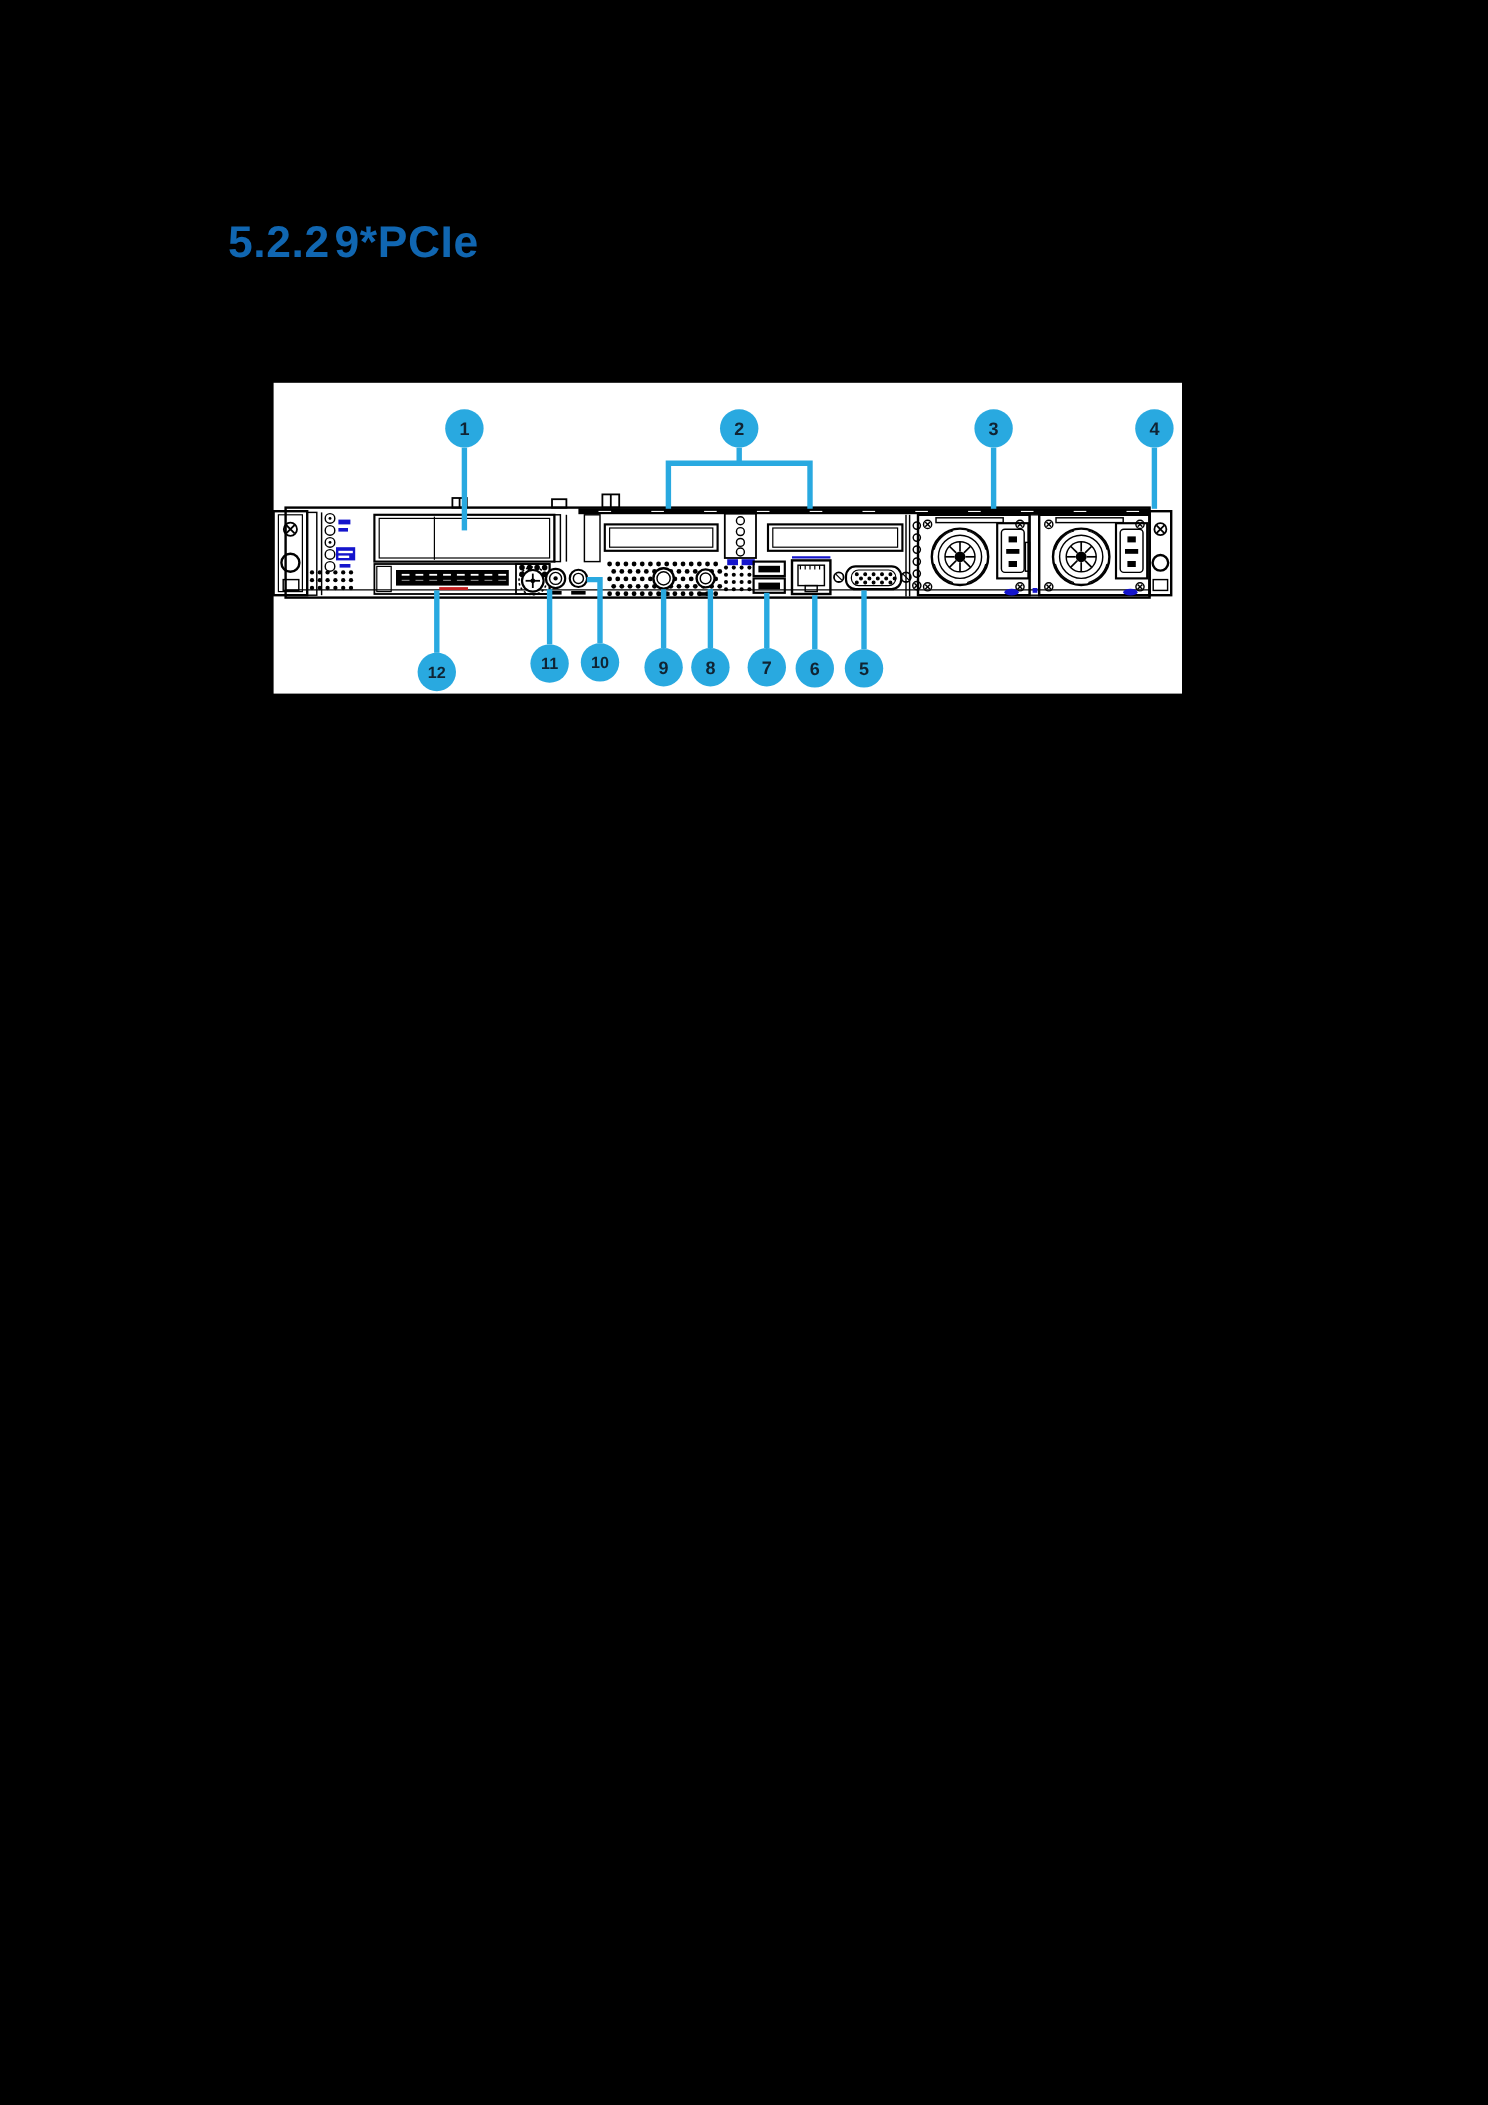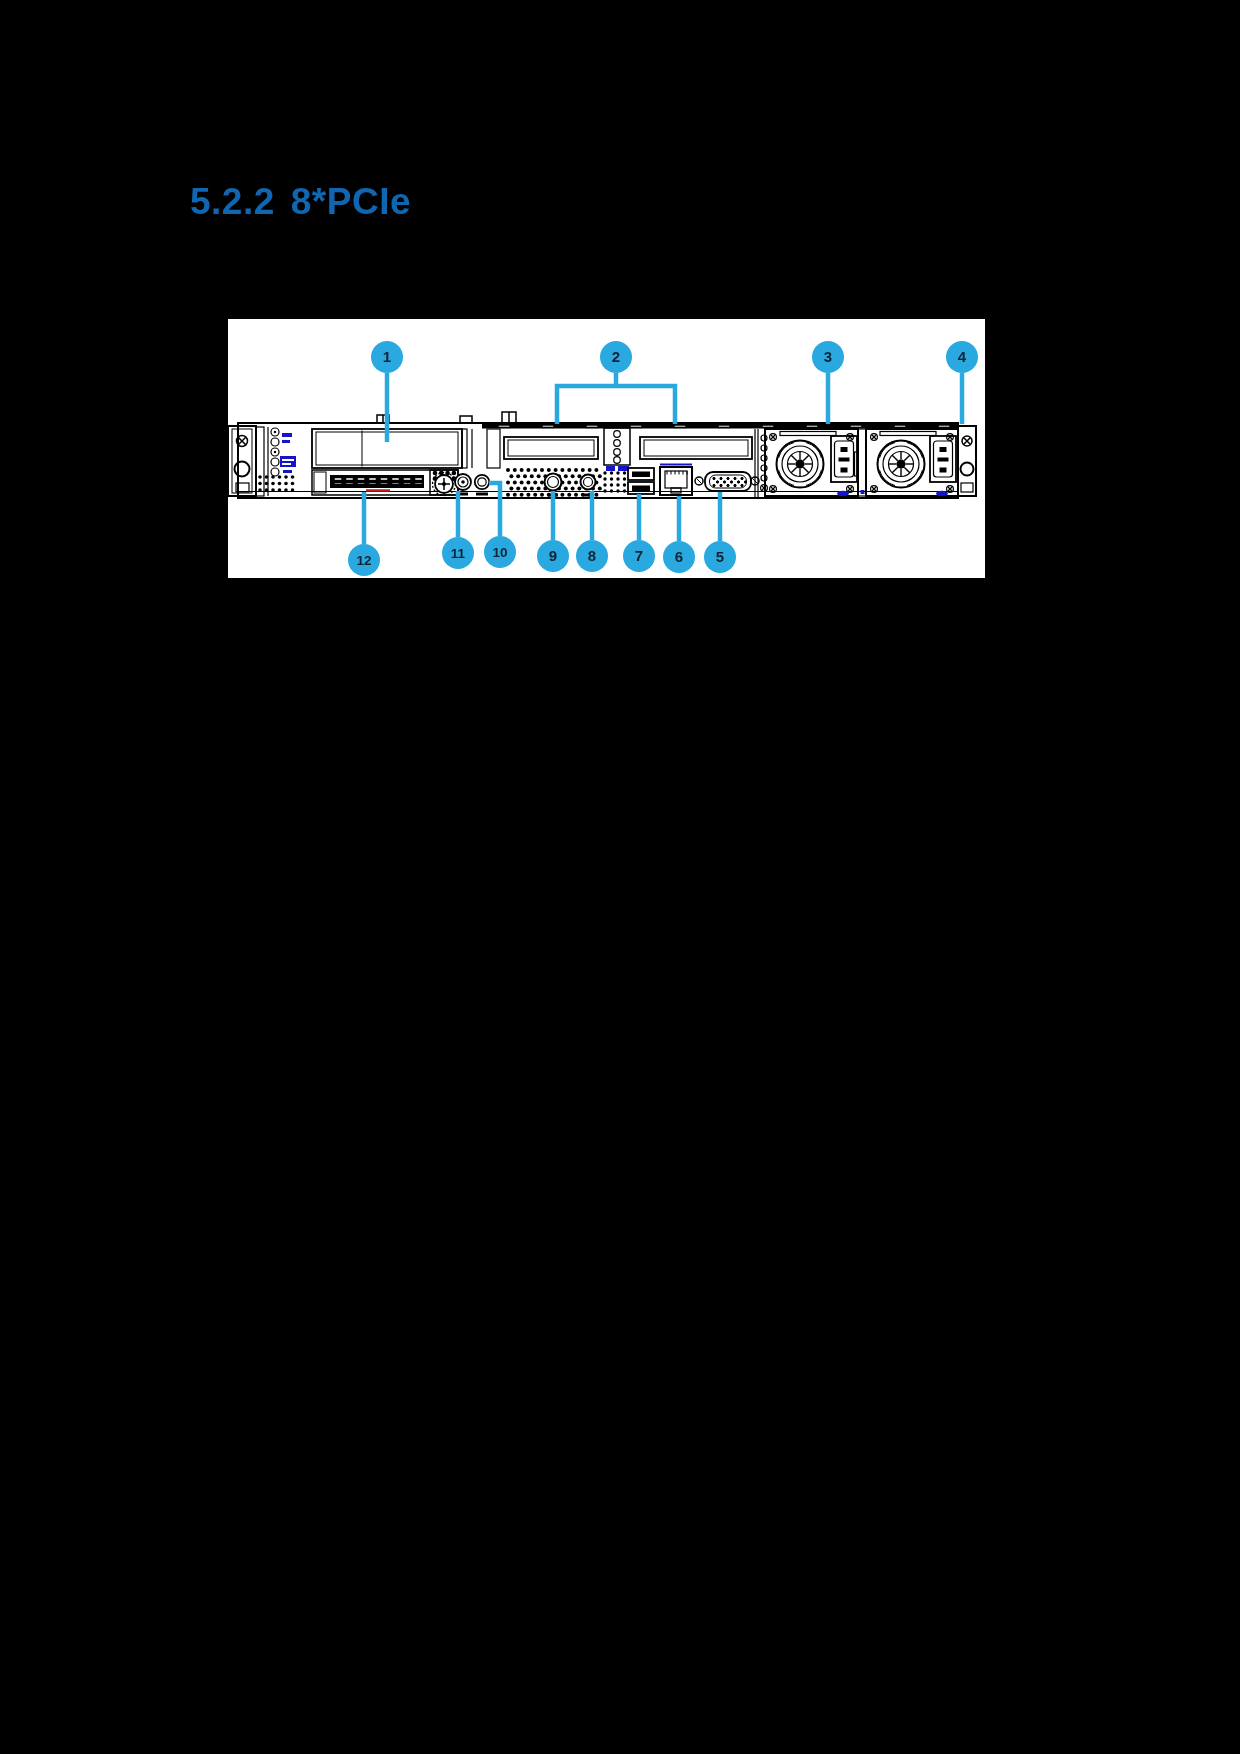--- a/index.html
+++ b/index.html
@@ -1,30 +1,30 @@
 <!DOCTYPE html>
 <html><head>
 <meta charset="utf-8">
 <style>
   html,body{margin:0;padding:0;background:#000;}
   .page{position:relative;width:1240px;height:1754px;background:#000;overflow:hidden;
         font-family:"Liberation Sans",sans-serif;}
   .heading{position:absolute;left:190px;top:150px;font-size:37px;font-weight:700;
            letter-spacing:.5px;white-space:nowrap;}
-  .heading .num{margin-right:16px;}
+  .heading .num{margin-right:4px;}
   svg.fig{position:absolute;left:0;top:0;}
   text.callout-num{font-family:"Liberation Sans",sans-serif;font-weight:700;}
 </style>
 </head>
 <body>
 
 <div class="page" style="background: rgb(0, 0, 0);">
 
   <h2 class="heading" style="color: rgb(16, 102, 177);">
-    <span class="num">5.2.2</span><span>8*PCIe</span>
+    <span class="num">5.2.2</span><span>9*PCIe</span>
   </h2>
 
   <svg id="fig" class="fig" width="1240" height="1754" viewBox="0 0 1240 1754" xmlns="http://www.w3.org/2000/svg">
 
     <defs>
       <g id="screwx" stroke="#000" stroke-width="1.2" fill="none">
         <circle r="3.4"></circle>
           <line x1="-2" y1="-2" x2="2" y2="2"></line>
           <line x1="-2" y1="2" x2="2" y2="-2"></line>
       </g>

